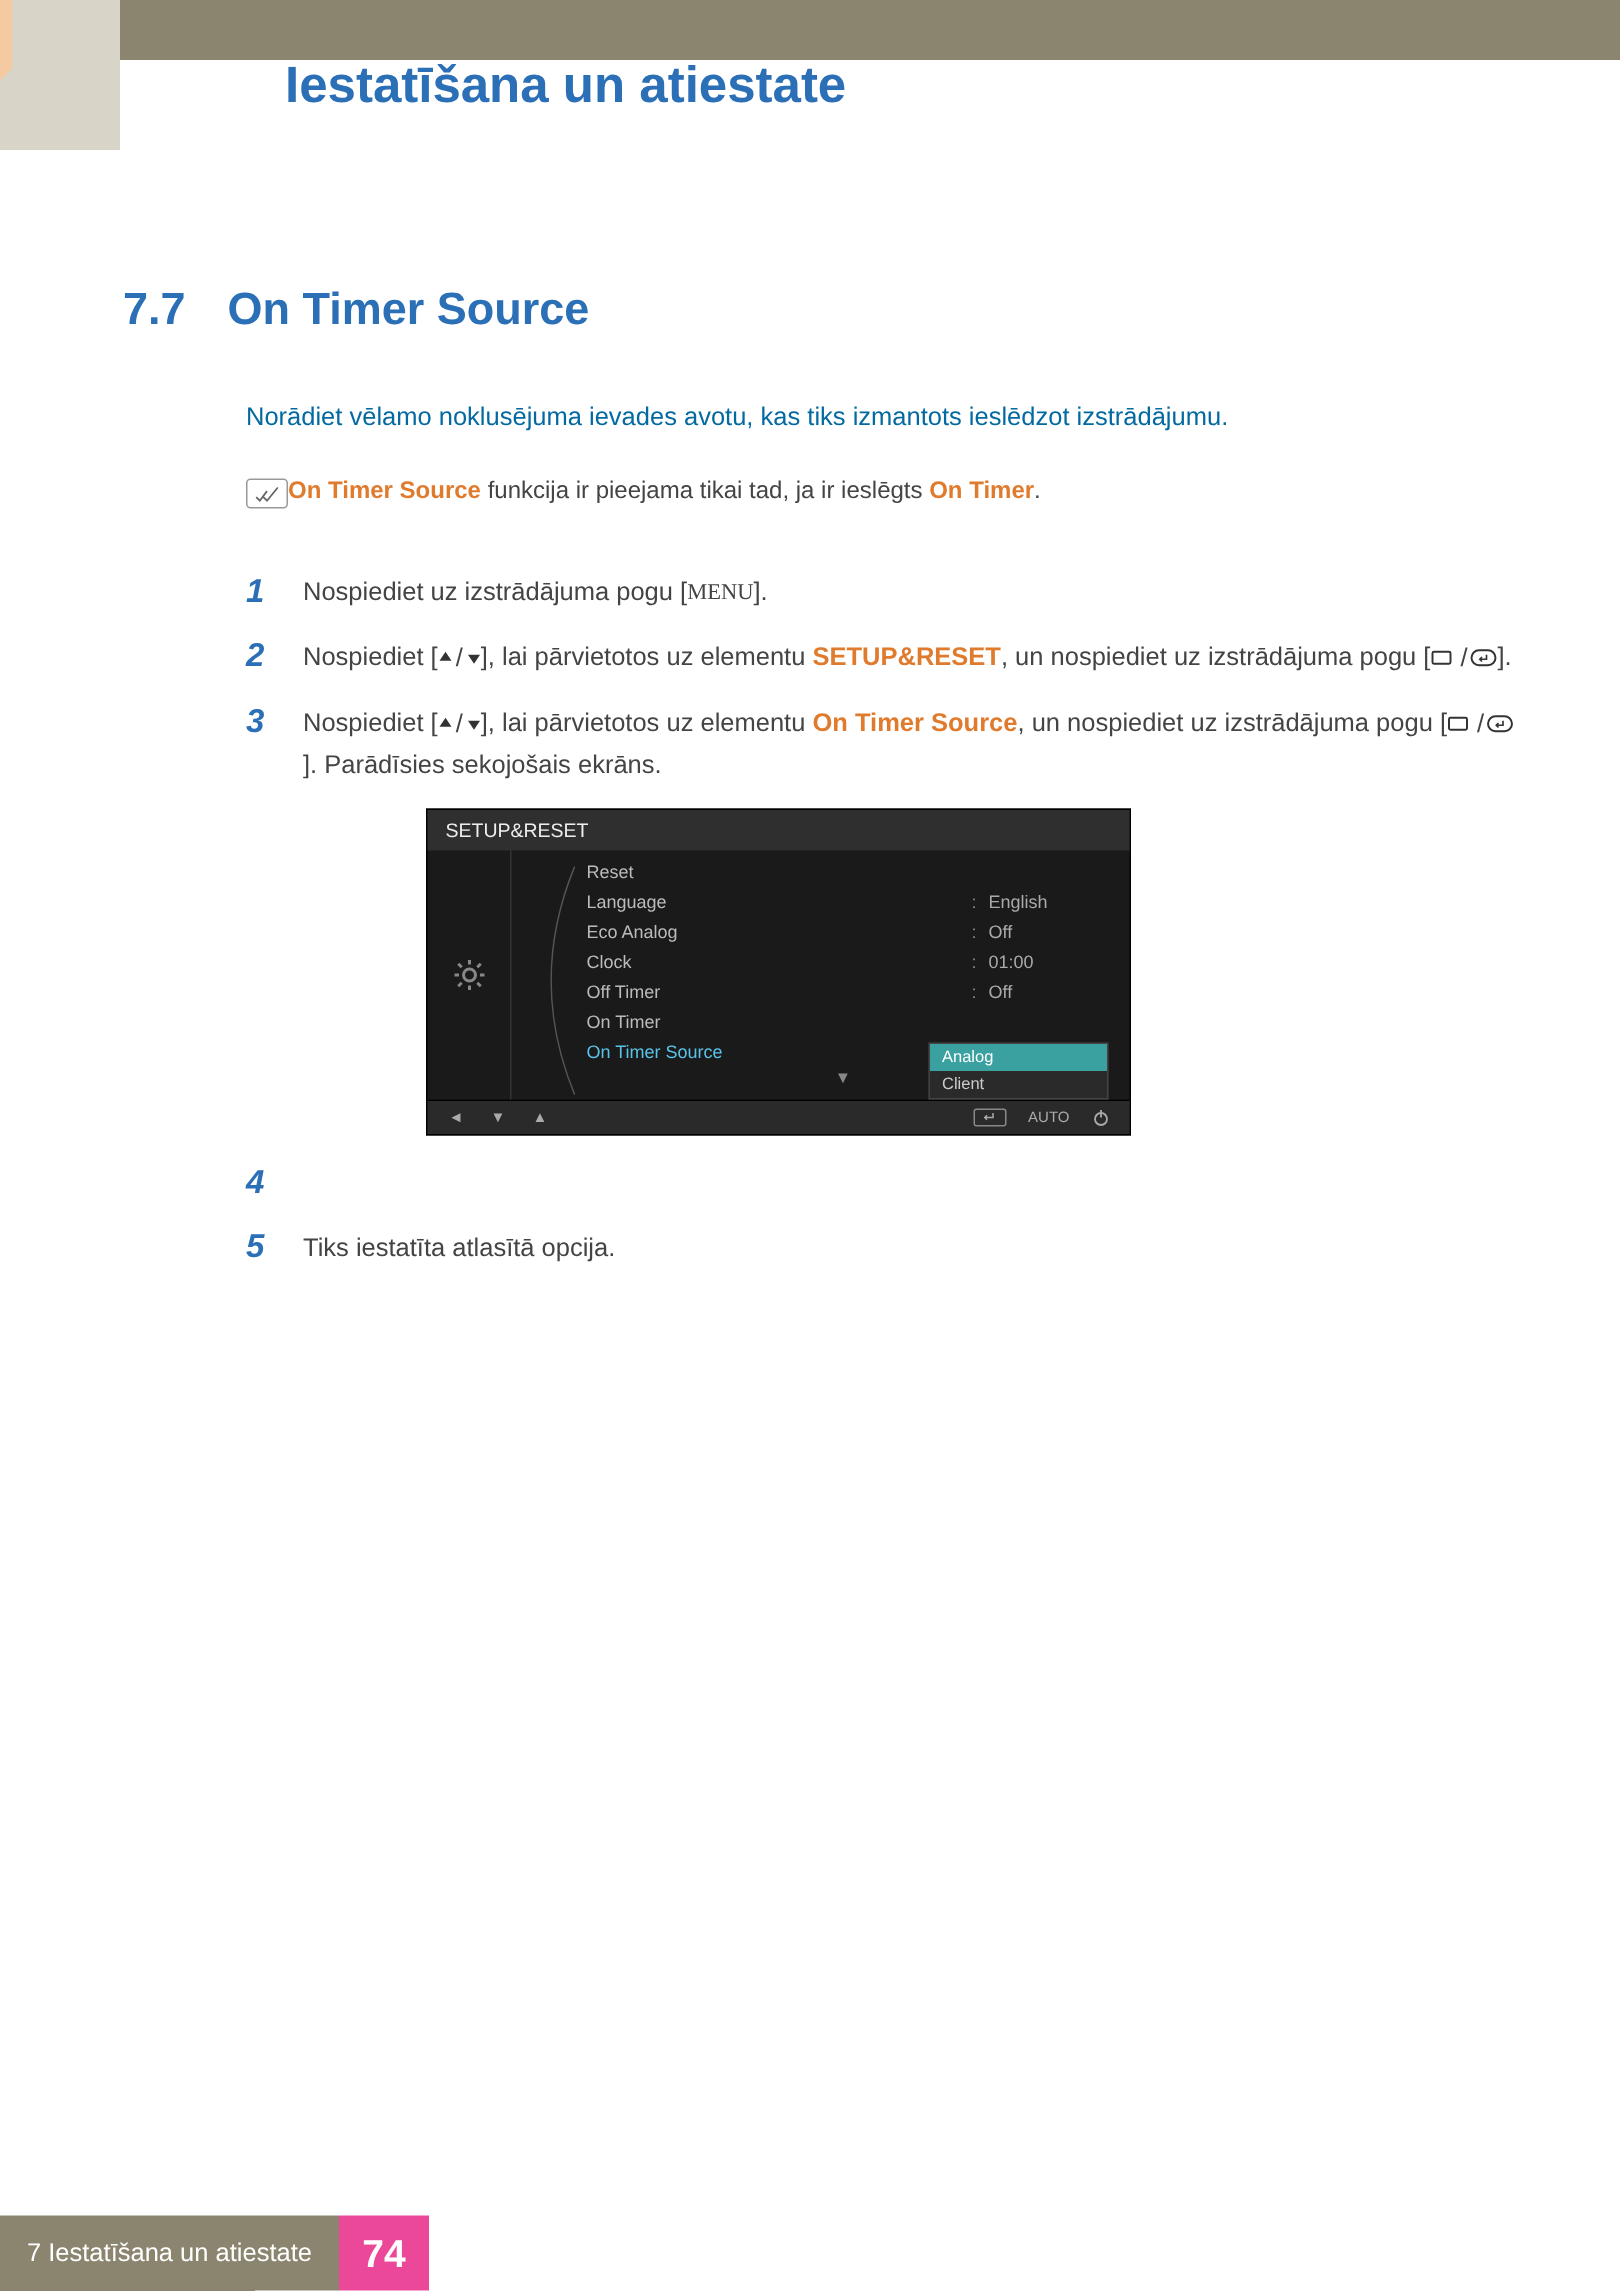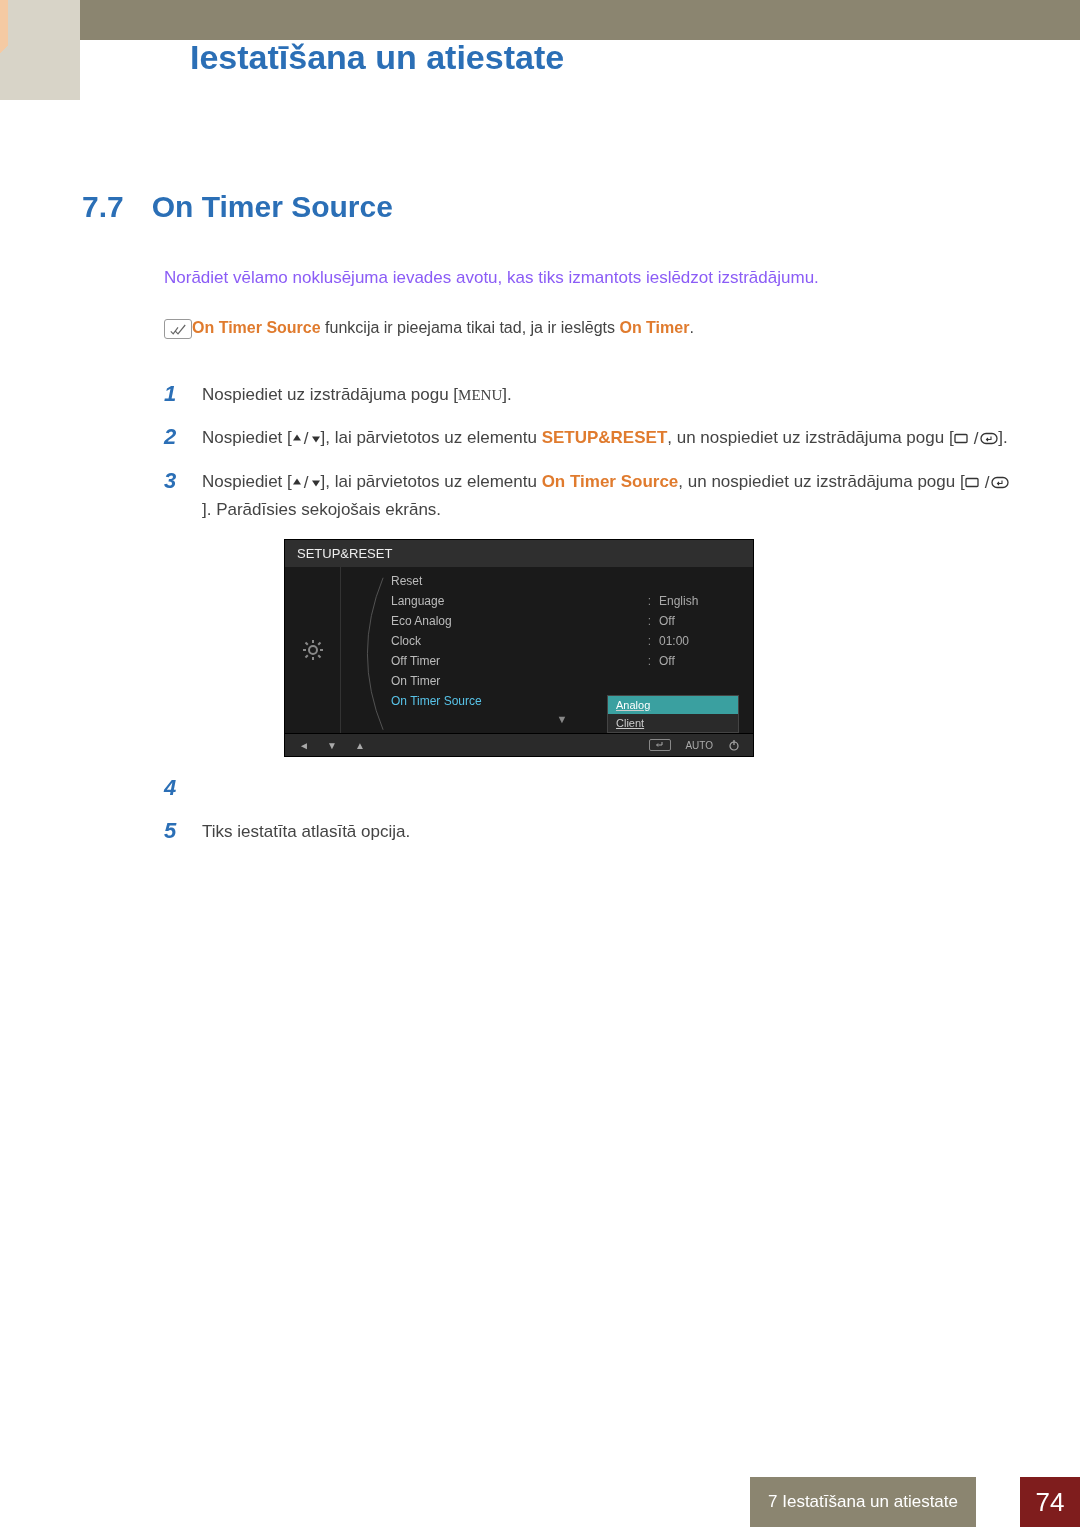--- a/index.html
+++ b/index.html
@@ -40,21 +40,21 @@
   }
   .section {
     position: absolute;
     top: 190px;
     left: 82px;
     right: 70px;
   }
   .h1-row { display: flex; gap: 28px; align-items: baseline; margin-bottom: 42px; }
   .sec-num { color: #2b6fb6; font-size: 30px; font-weight: bold; }
   .sec-title { color: #2b6fb6; font-size: 30px; font-weight: bold; }
-  .body-p { font-size: 17px; color: #8b5cf6; margin-left: 82px; margin-bottom: 28px; line-height: 1.45; }
+  .body-p { font-size: 17px; color: #0369a1; margin-left: 82px; margin-bottom: 28px; line-height: 1.45; }
   .note-row { display: flex; margin-left: 82px; margin-bottom: 42px; align-items: flex-start; }
   .note-icon {
     width: 28px; height: 20px;
     border: 1px solid #999;
     border-radius: 3px;
     display: flex; align-items: center; justify-content: center;
     flex-shrink: 0;
   }
   .note-icon svg { width: 16px; height: 12px; }
   .note-text { font-size: 16px; color: #444; }
@@ -105,25 +105,24 @@
     color: #bbb;
   }
   .osd-row .lbl { flex: 1; }
   .osd-row .val { color: #aaa; font-size: 12px; min-width: 80px; text-align: left; }
   .osd-row .colon { color: #888; padding-right: 8px; }
   .osd-row.selected .lbl { color: #58c3e8; }
   .dropdown {
     position: absolute;
     right: 14px;
     top: 128px;
-    width: 132px;
+    width: 120px;
     background: #2a2a2a;
     border: 1px solid #444;
     font-size: 11px;
-    text-decoration: underline;
   }
   .dropdown .opt { padding: 3px 8px; color: #ccc; }
   .dropdown .opt.sel { background: #3aa0a0; color: #fff; }
   .osd-arc {
     position: absolute;
     left: 6px; top: 6px; bottom: 6px;
     width: 38px;
     pointer-events: none;
   }
   .osd-arrow-down {
@@ -149,37 +148,36 @@
     width: 22px; height: 12px;
     border: 1px solid #888;
     border-radius: 2px;
     display: flex; align-items: center; justify-content: center;
   }
   .footer {
     position: absolute;
     bottom: 0; left: 0; right: 0;
     height: 50px;
     display: flex;
-    justify-content: flex-end;
     align-items: stretch;
   }
   .footer-text {
     background: #8b8570;
     color: #fff;
     font-size: 17px;
     display: flex; align-items: center;
     padding: 0 18px;
   }
   .footer-num {
-    background: #7f1d1d;
+    background: #ec4899;
     color: #fff;
     font-size: 26px;
-    font-weight: normal;
+    font-weight: bold;
     width: 60px;
-    display: flex; align-items: center; justify-content: center; margin-left: 44px;
+    display: flex; align-items: center; justify-content: center;
   }
 </style>
 </head>
 <body>
 
 <div class="top-bar"></div>
 <div class="side-bar"></div>
 
 <div class="chapter-title">Iestatīšana un atiestate</div>
 

